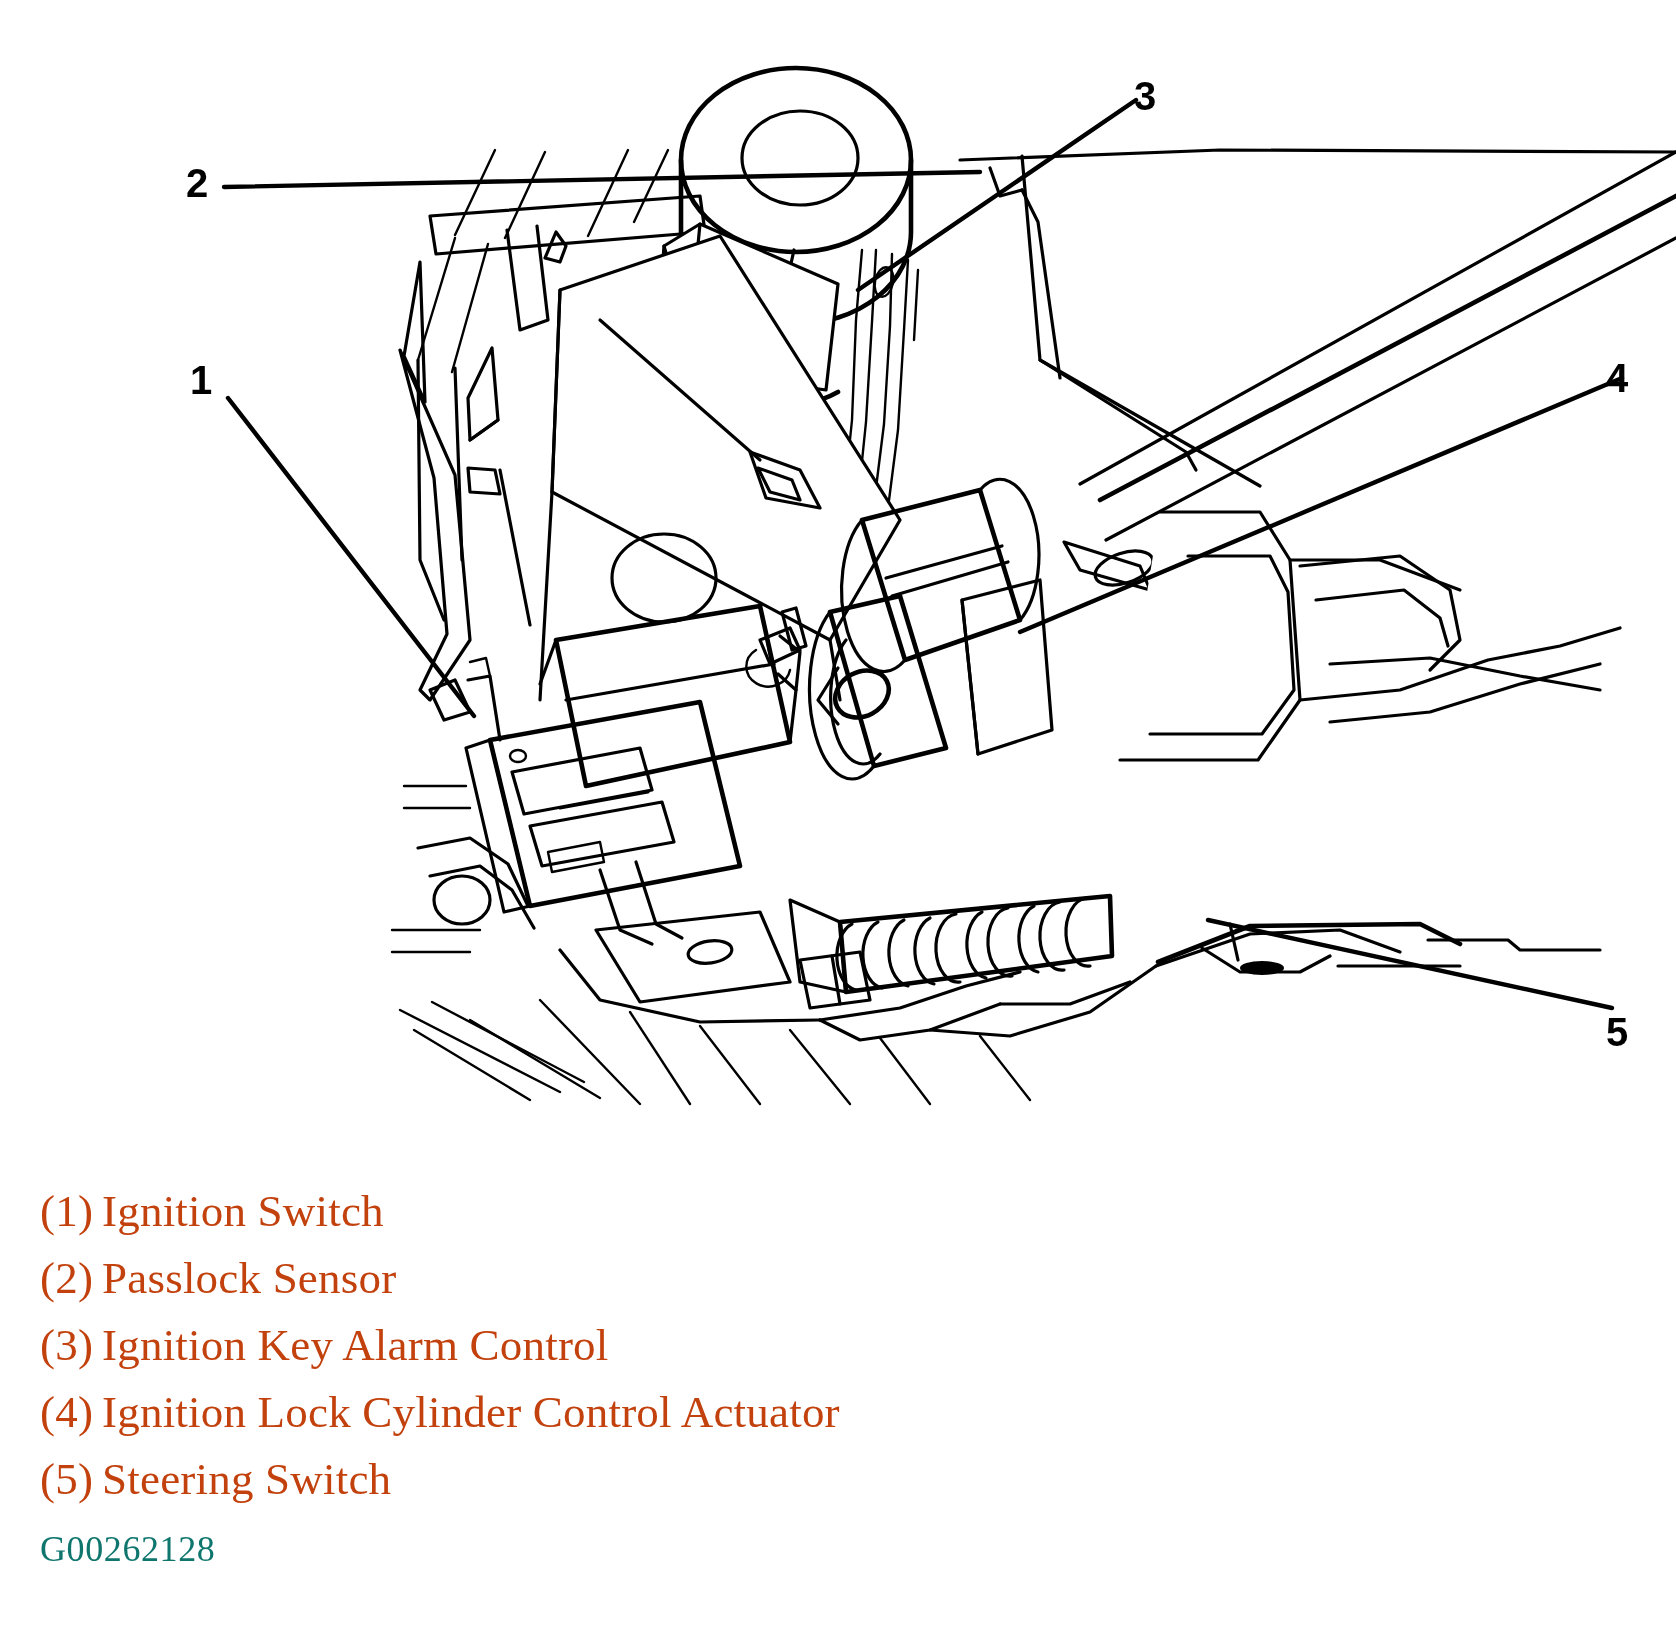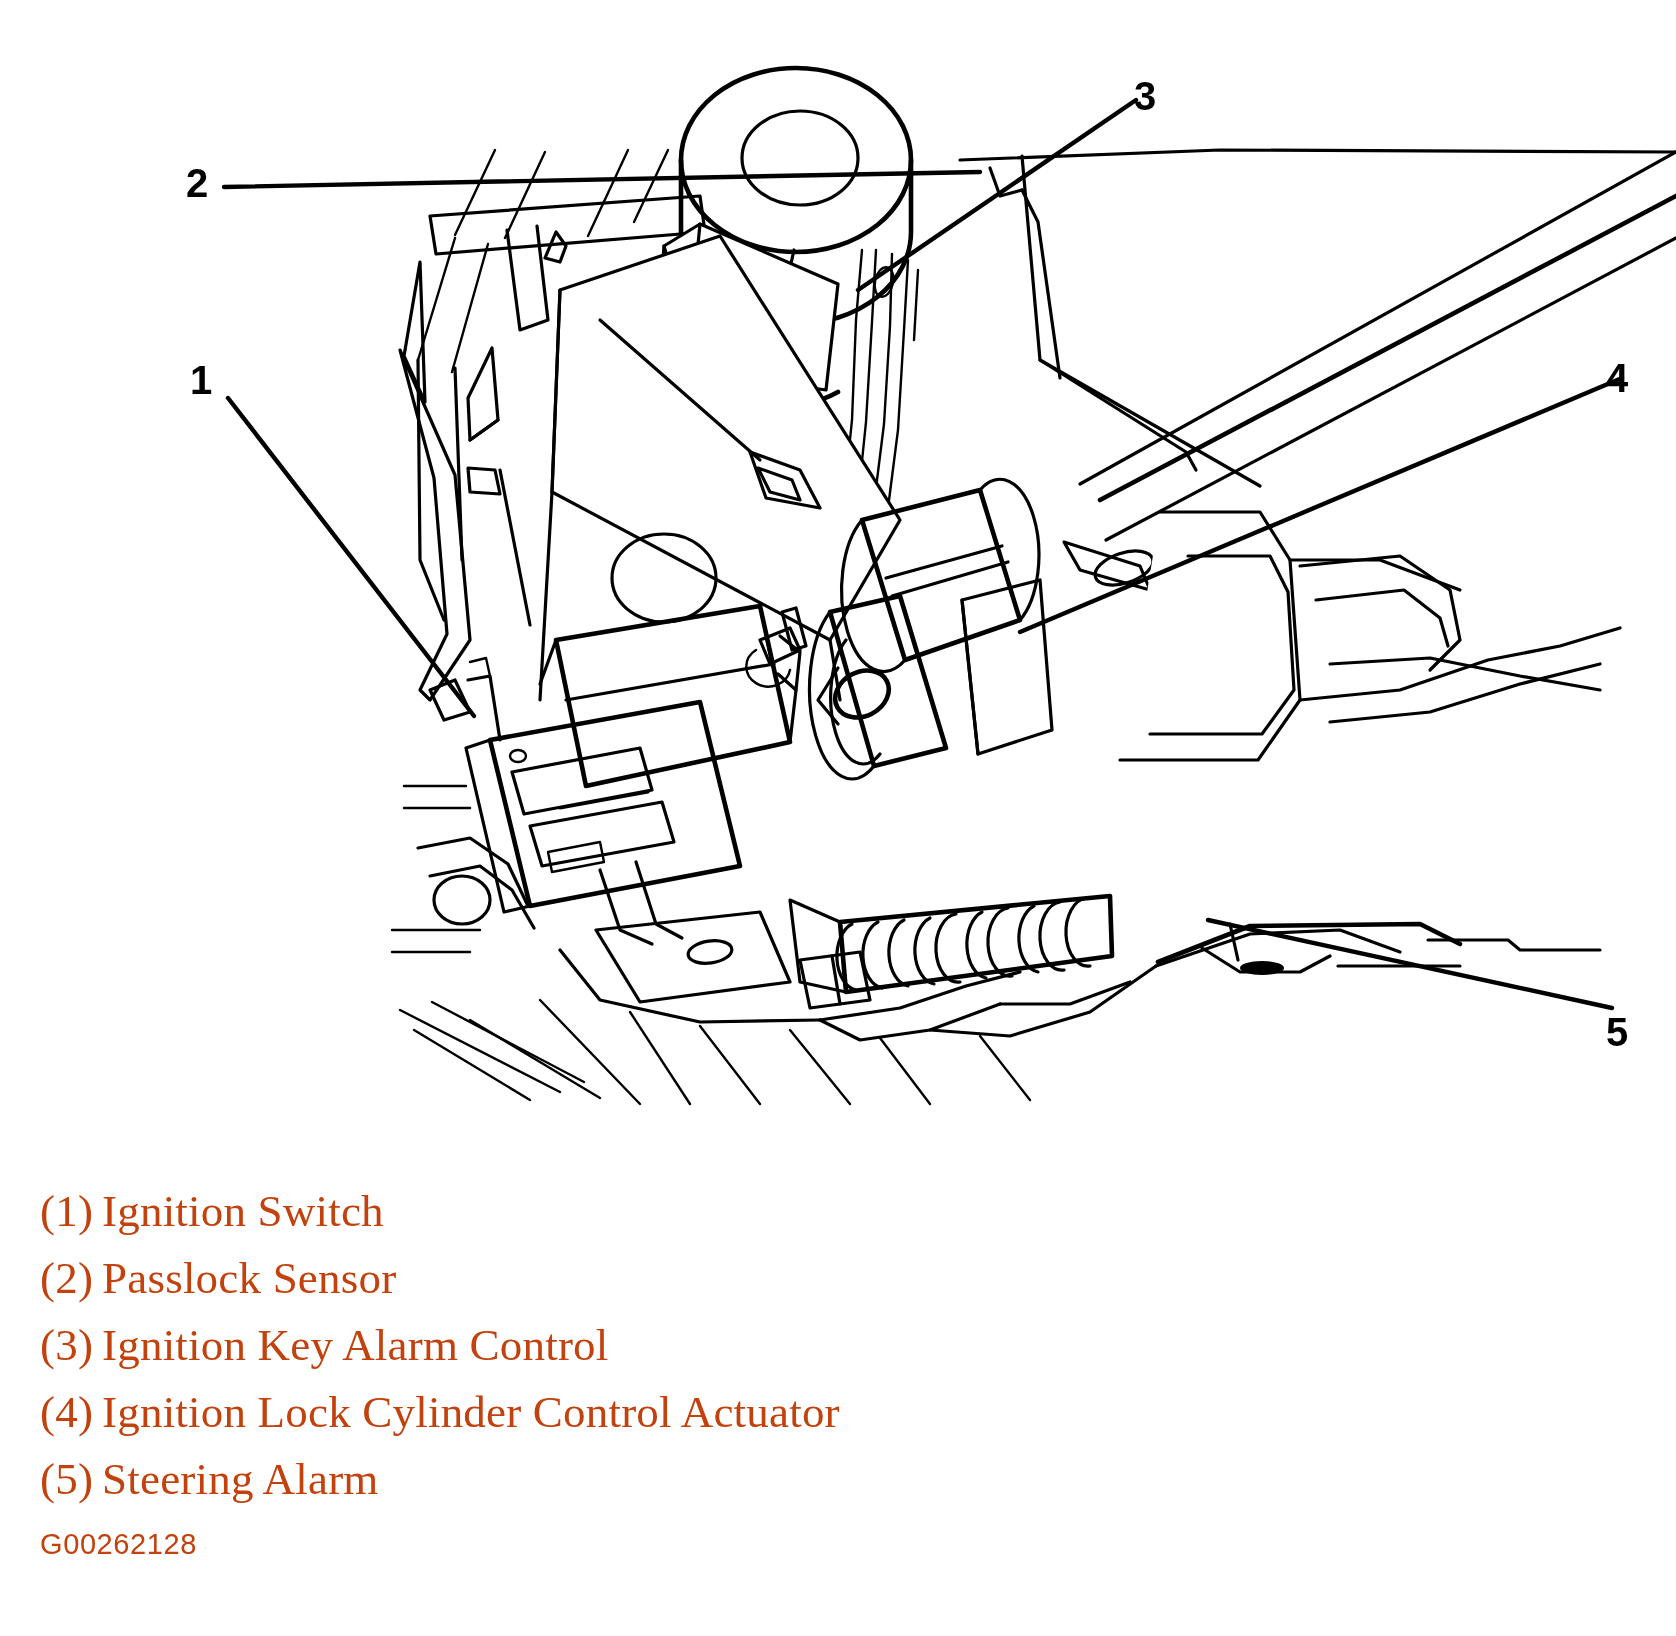--- a/index.html
+++ b/index.html
@@ -64,24 +64,24 @@
     color: #c2410c;
     white-space: nowrap;
     letter-spacing: 0.2px;
   }
   .legend-num { margin-right: 9px; }
 
   #figure-id {
     position: absolute;
     left: 40px;
     top: 1528px;
-    font-family: Liberation Sans, sans-serif;
-    font-size: 29px;
+    font-family: Liberation Serif, serif;
+    font-size: 36px;
     letter-spacing: 0.6px;
-    color: #c2410c;
+    color: #0f766e;
   }
 </style>
 </head>
 <body>
 
 <div id="figure-root">
 
   <div class="illustration">
     <svg viewBox="0 0 1676 1110" xmlns="http://www.w3.org/2000/svg" aria-label="technical line drawing">
 
@@ -301,19 +301,19 @@
     <div class="legend-row">
       <span class="legend-num">(2)</span><span>Passlock Sensor</span>
     </div>
     <div class="legend-row">
       <span class="legend-num">(3)</span><span>Ignition Key Alarm Control</span>
     </div>
     <div class="legend-row">
       <span class="legend-num">(4)</span><span>Ignition Lock Cylinder Control Actuator</span>
     </div>
     <div class="legend-row">
-      <span class="legend-num">(5)</span><span>Steering Alarm</span>
+      <span class="legend-num">(5)</span><span>Steering Switch</span>
     </div>
   </div>
 
   <div id="figure-id">G00262128</div>
 
 </div>
 
 </body></html>

